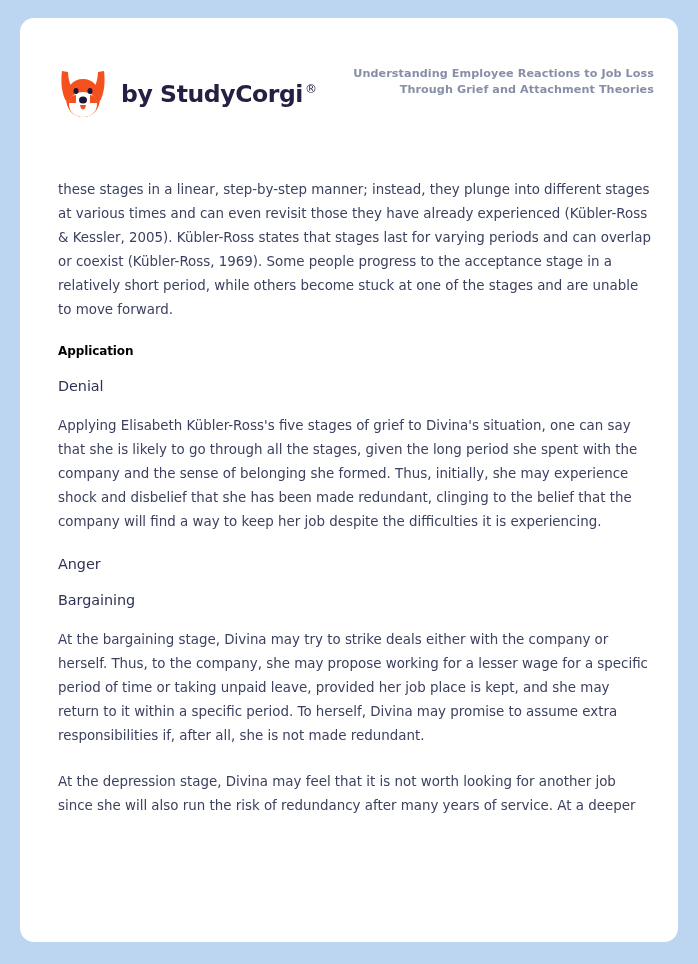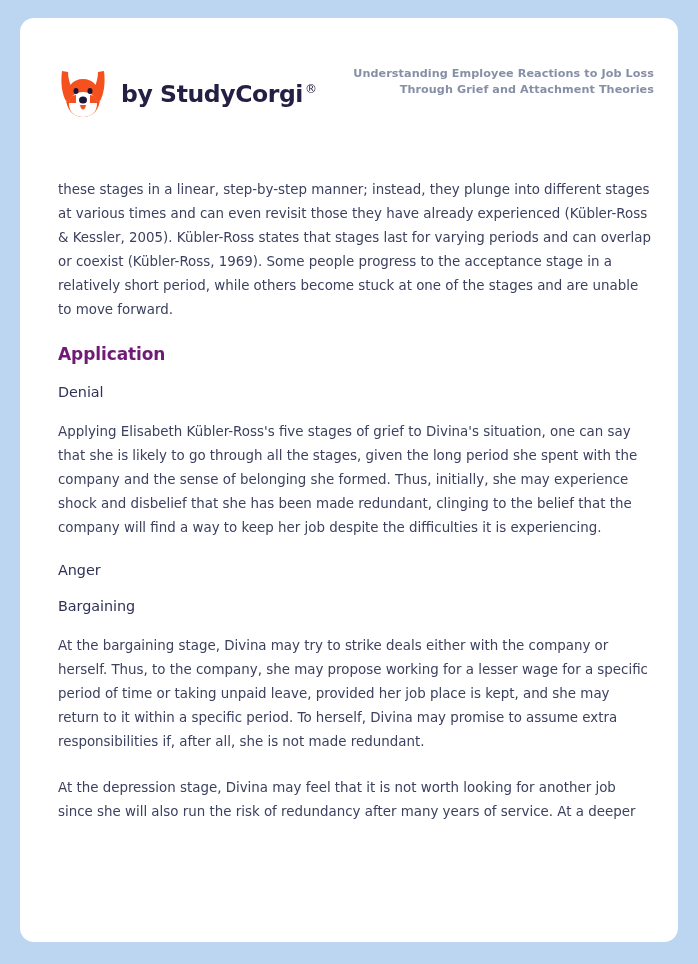--- a/index.html
+++ b/index.html
@@ -102,23 +102,23 @@
   }
   .para {
     font-size: 13.4px;
     line-height: 24px;
     color: #3c4160;
     margin: 0 0 22px 0;
     text-align: left;
   }
   .para:last-child { margin-bottom: 12px; }
   h2.sec-h2 {
-    font-size: 17px;
+    font-size: 12px;
     font-weight: bold;
-    color: #701a75;
+    color: #000000;
     margin: 20px 0 20px 0;
     letter-spacing: -0.1px;
   }
   h3.sec-h3 {
     font-size: 14.4px;
     font-weight: normal;
     color: #2f3156;
     margin: 18px 0 20px 0;
     letter-spacing: -0.05px;
   }

